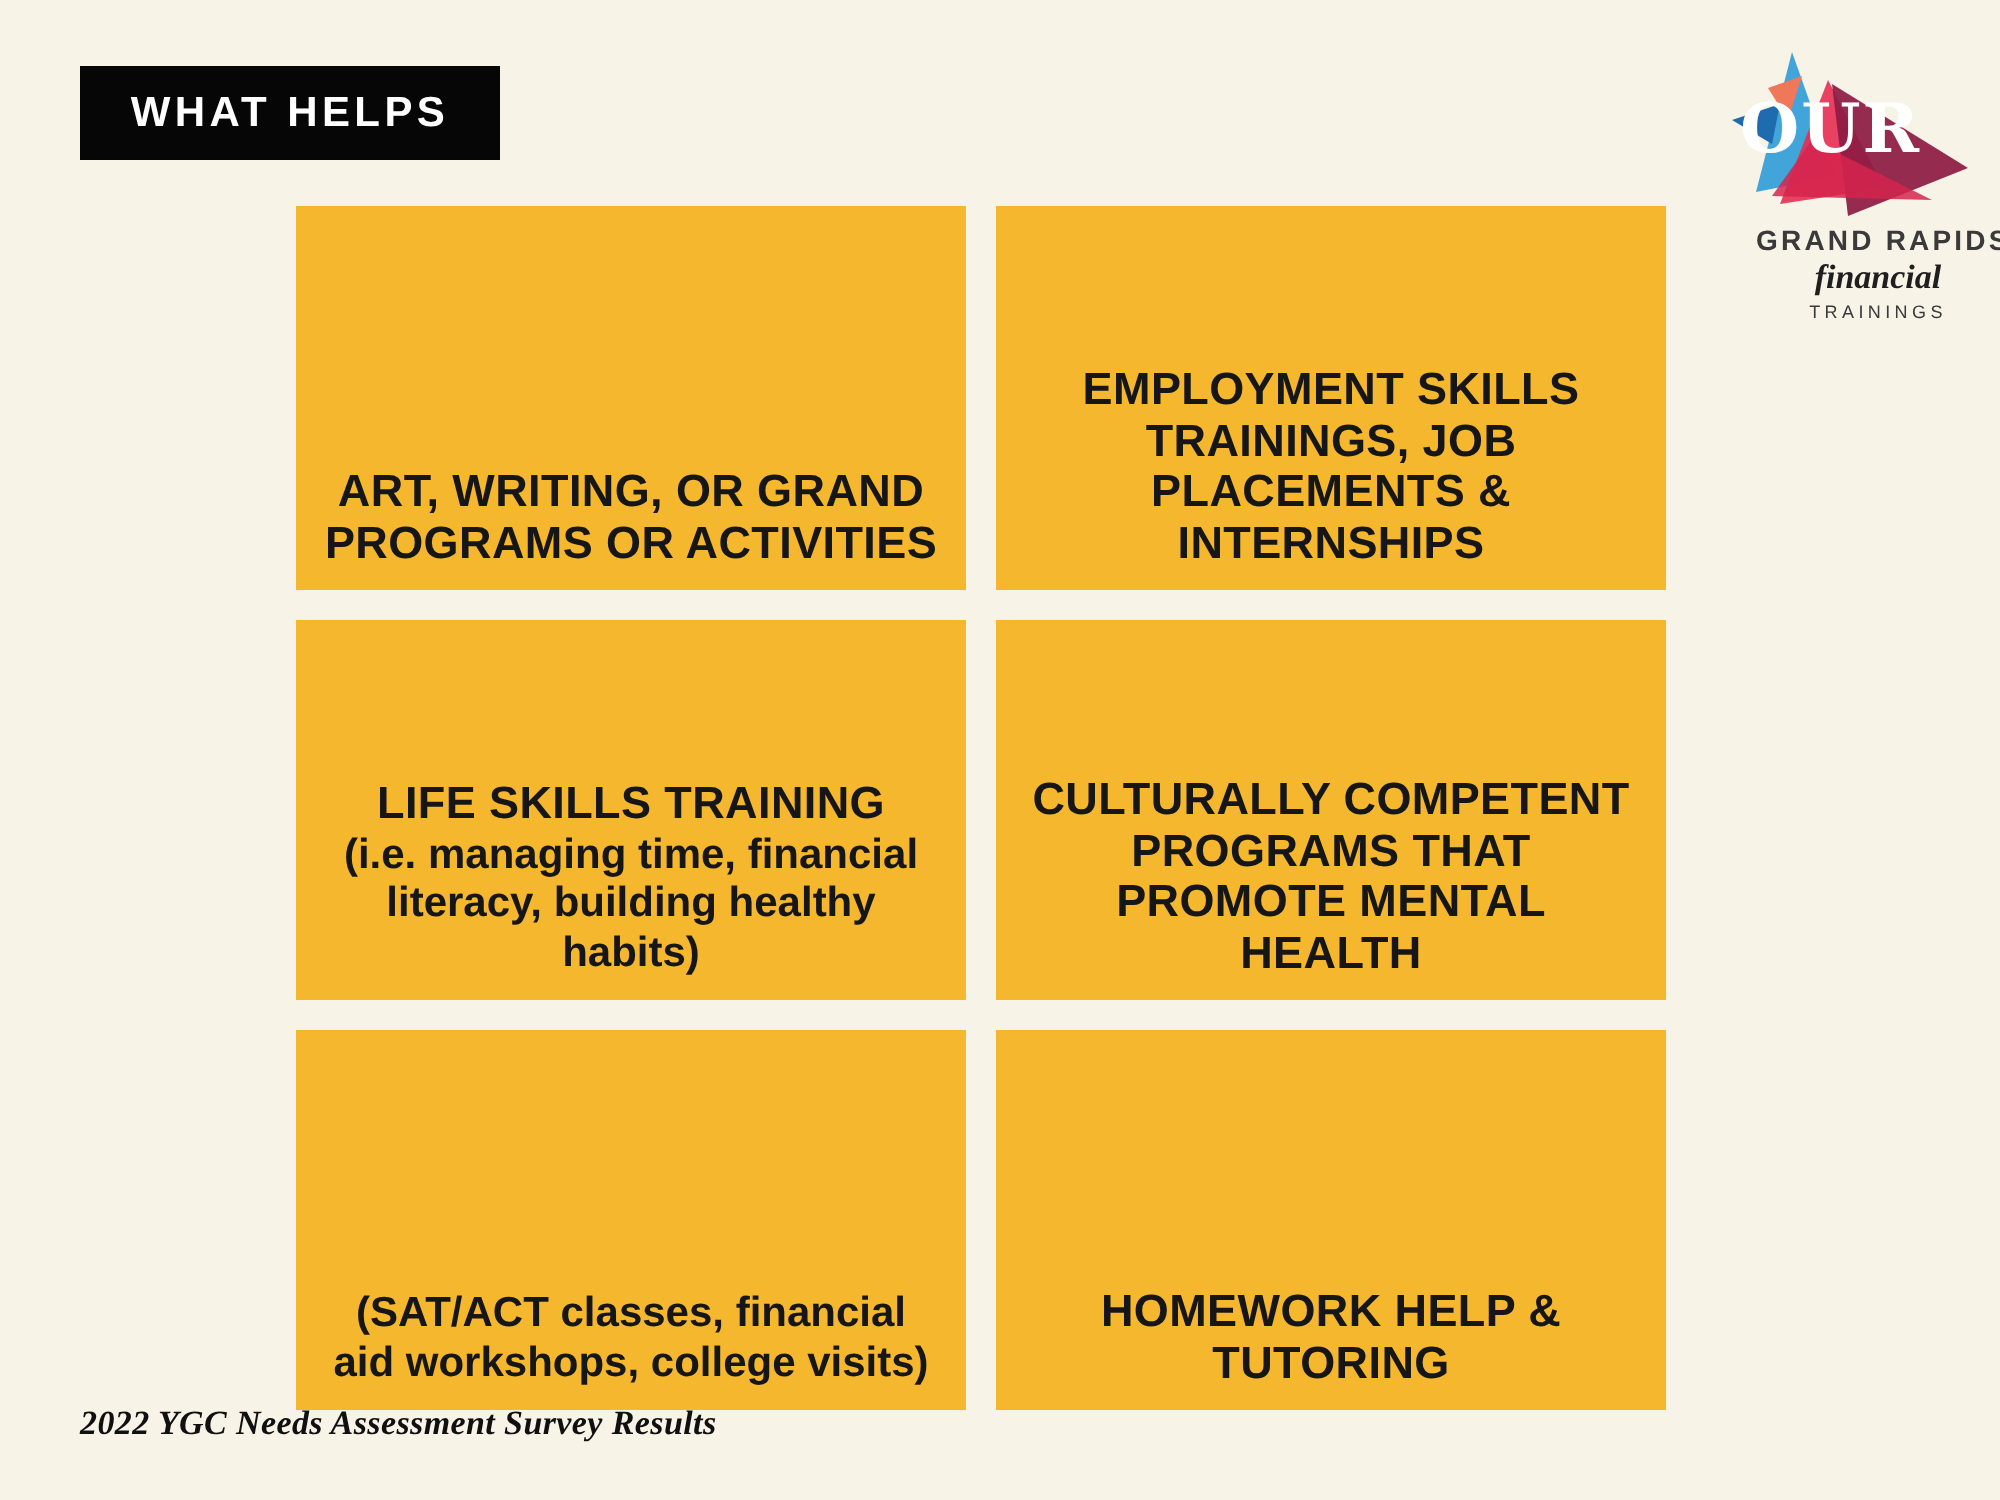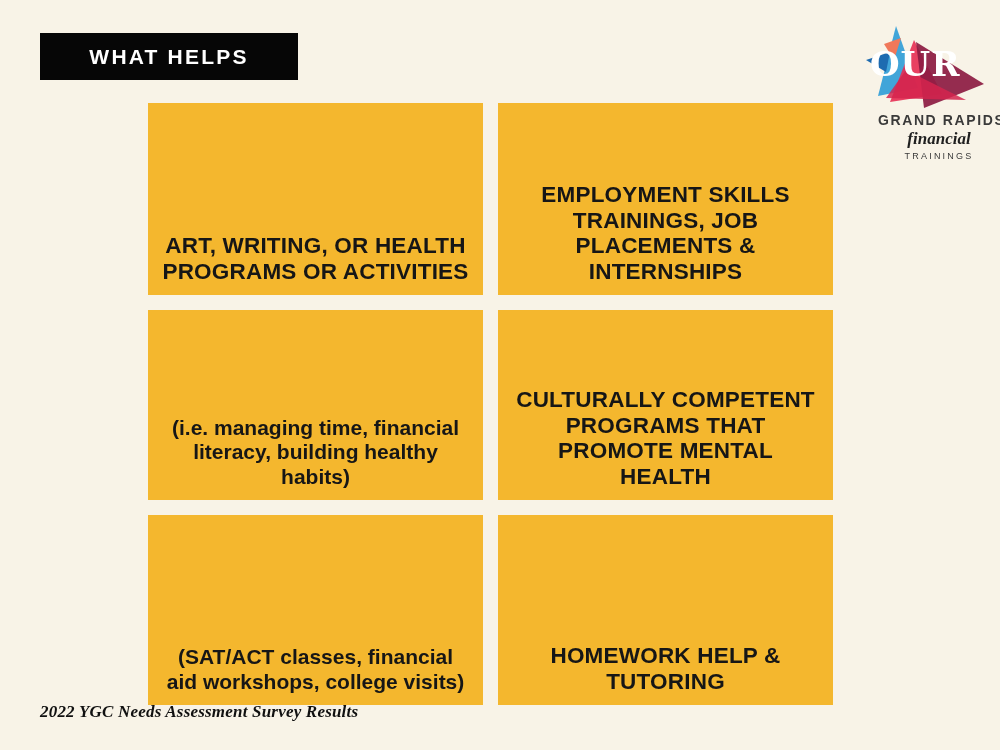--- a/index.html
+++ b/index.html
@@ -2,21 +2,21 @@
 <html><head>
 <meta charset="utf-8">
 <style>
   html,body{margin:0;padding:0;}
   body{
     width:1000px;height:750px;position:relative;overflow:hidden;
     background:#F8F3E7;
     font-family:"Liberation Sans",sans-serif;
   }
   .banner{
-    position:absolute;left:40px;top:33px;width:258px;height:47px;
+    position:absolute;left:40px;top:33px;width:210px;height:47px;
     background:#060606;color:#FFFFFF;
     display:flex;align-items:center;justify-content:center;
   }
   .banner-label{
     font-weight:700;font-size:21px;letter-spacing:2.2px;
   }
   .logo{
     position:absolute;left:852px;top:12px;width:148px;
   }
   .logo-mark{display:block;margin:0 auto;}
@@ -74,28 +74,29 @@
   </svg>
   <div class="logo-text">
     <div class="logo-line1">GRAND RAPIDS</div>
     <div class="logo-line2">financial</div>
     <div class="logo-line3">TRAININGS</div>
   </div>
 </div>
 
 <div class="grid">
   <div class="card">
-    <div class="card-title">ART, WRITING, OR HEALTH PROGRAMS OR ACTIVITIES</div>
+    <div class="card-title">ART, WRITING, OR GRAND PROGRAMS OR ACTIVITIES</div>
     <div class="card-sub"></div>
   </div>
   <div class="card">
     <div class="card-title">EMPLOYMENT SKILLS TRAININGS, JOB PLACEMENTS &amp; INTERNSHIPS</div>
     <div class="card-sub"></div>
   </div>
   <div class="card">
+    <div class="card-title">LIFE SKILLS TRAINING</div>
     <div class="card-sub">(i.e. managing time, financial literacy, building healthy habits)</div>
   </div>
   <div class="card">
     <div class="card-title">CULTURALLY COMPETENT PROGRAMS THAT PROMOTE MENTAL HEALTH</div>
     <div class="card-sub"></div>
   </div>
   <div class="card">
     <div class="card-sub">(SAT/ACT classes, financial aid workshops, college visits)</div>
   </div>
   <div class="card">

